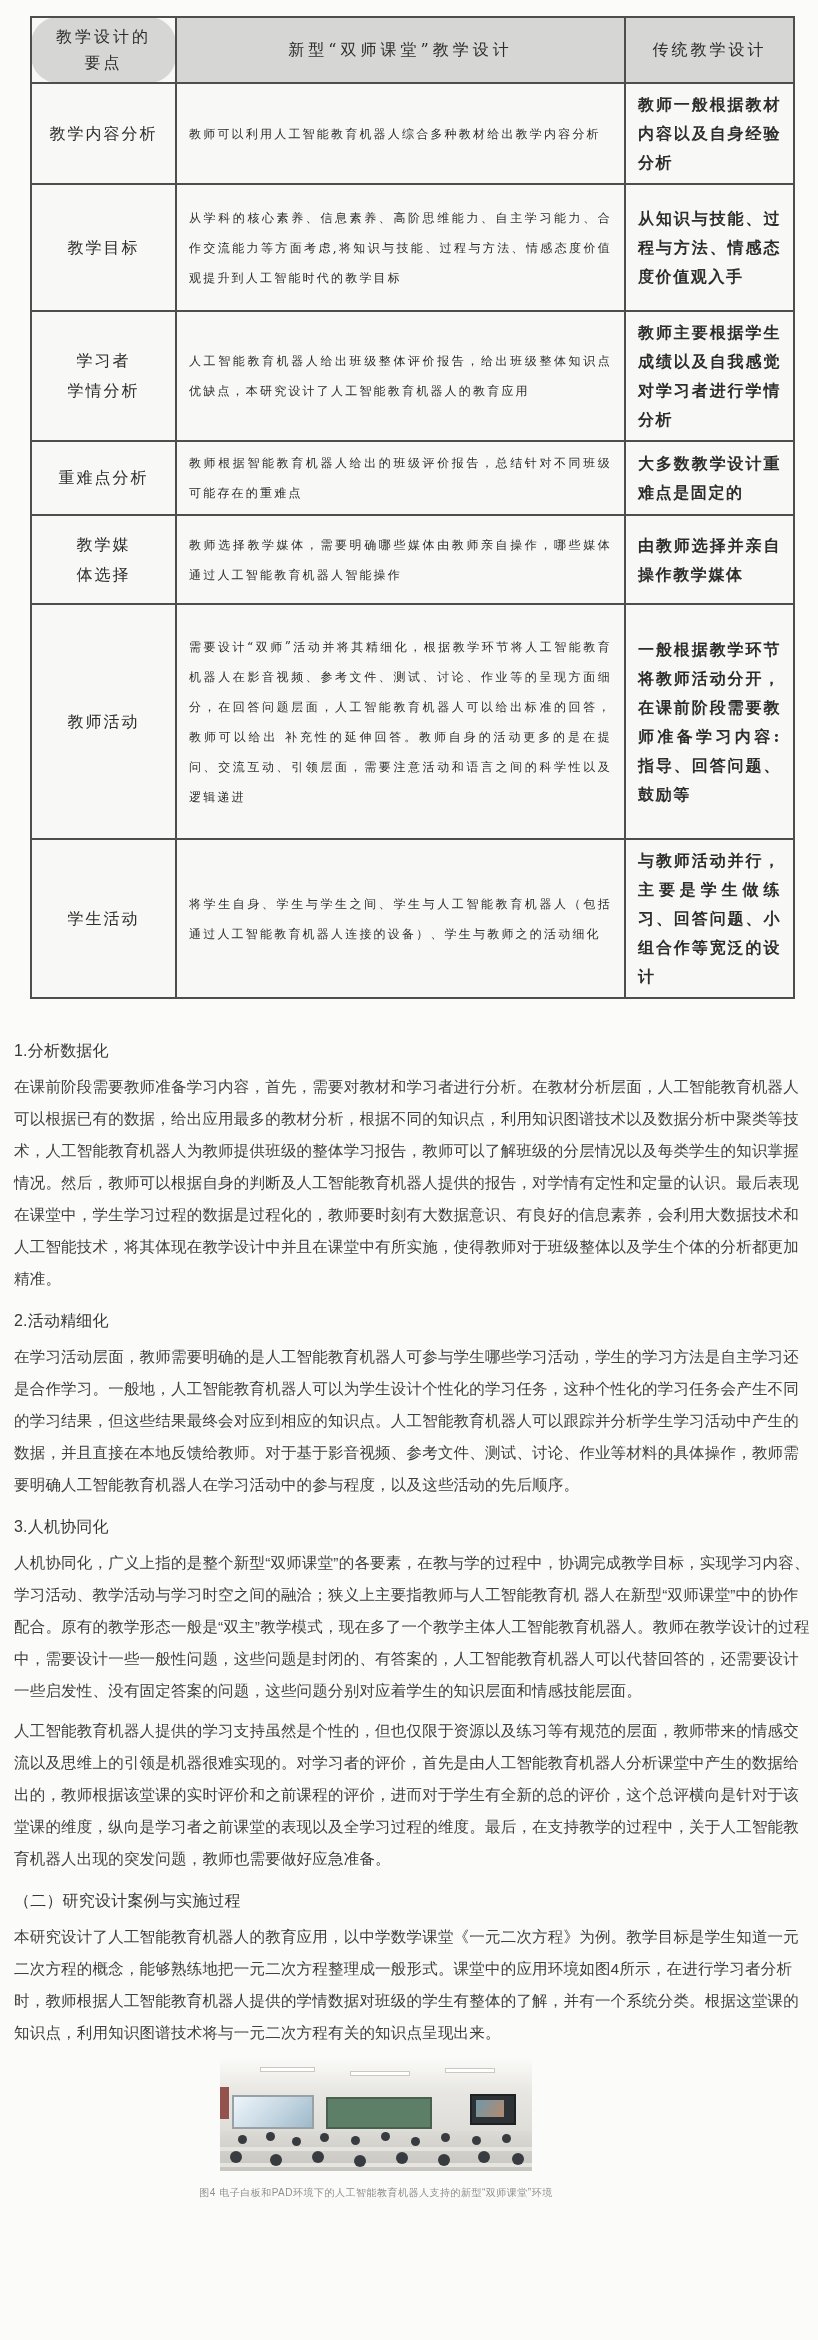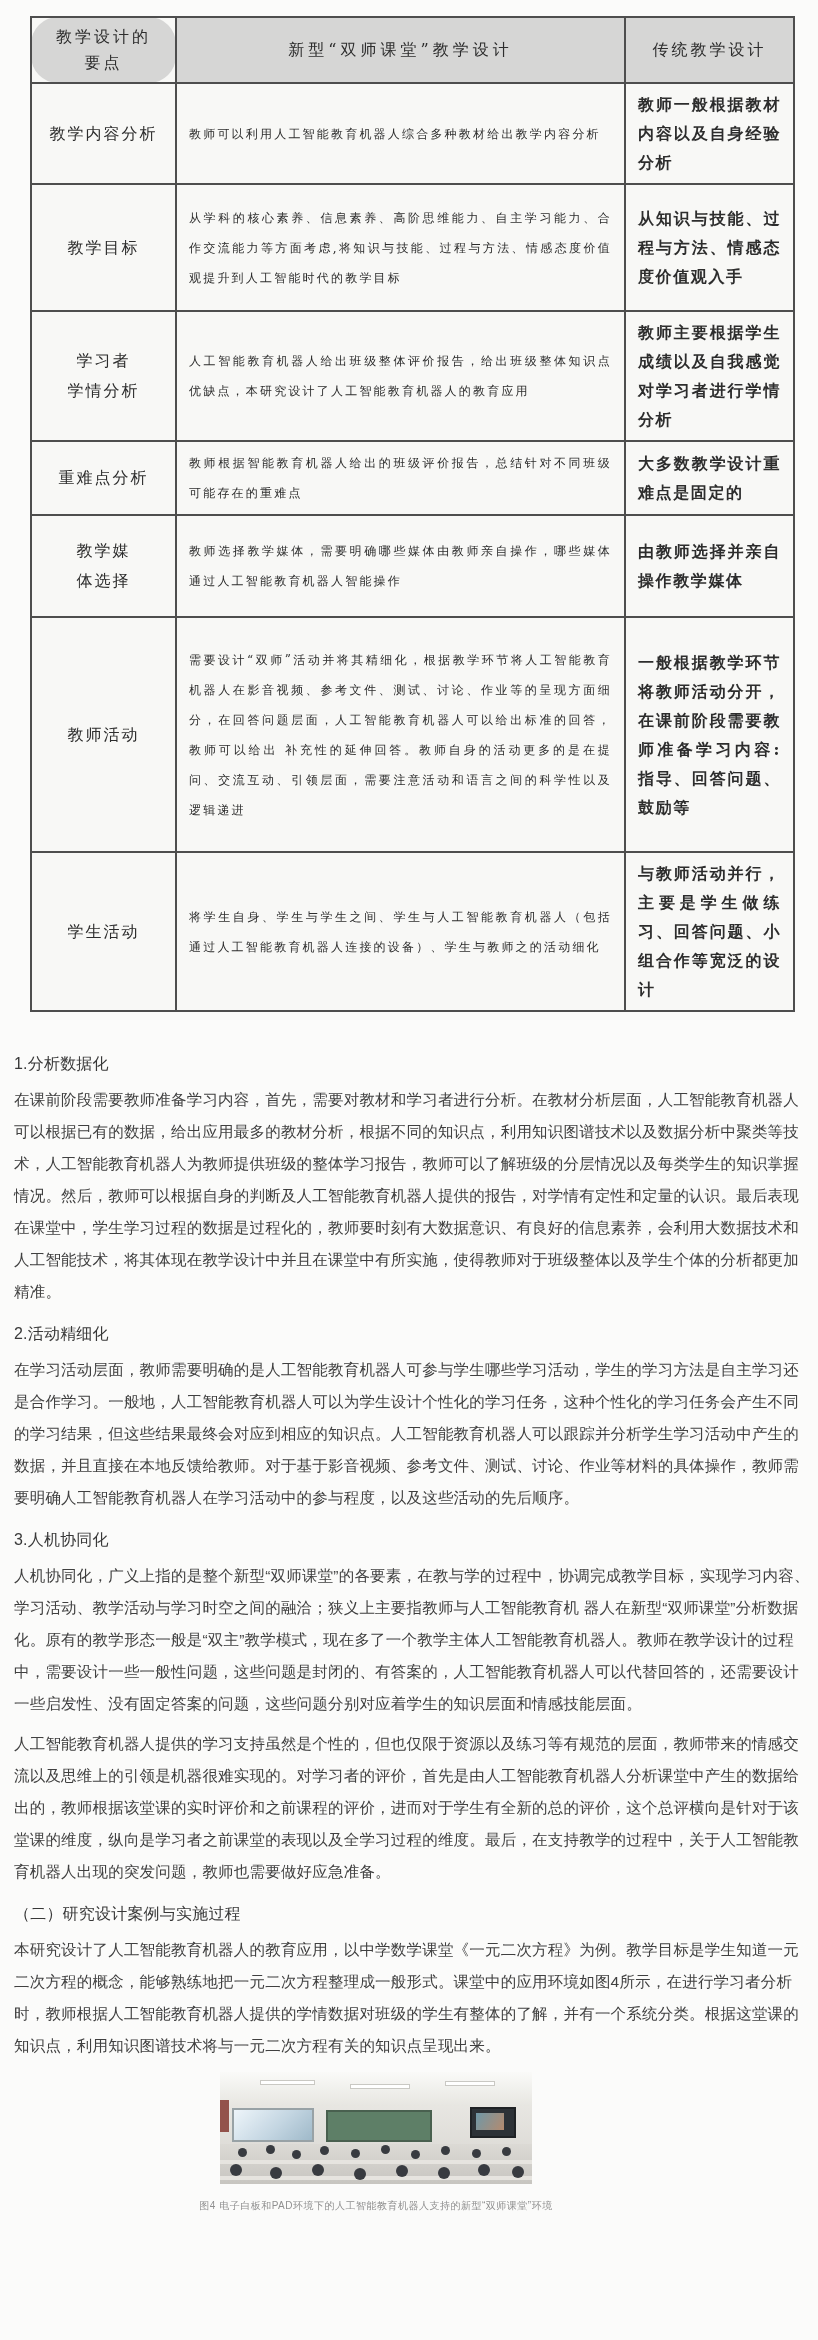--- a/index.html
+++ b/index.html
@@ -119,21 +119,21 @@
       <td class="cell-point">学习者
 学情分析</td>
       <td class="cell-new">人工智能教育机器人给出班级整体评价报告，给出班级整体知识点优缺点，本研究设计了人工智能教育机器人的教育应用</td>
       <td class="cell-trad">教师主要根据学生成绩以及自我感觉对学习者进行学情分析</td>
     </tr>
     <tr style="height:62px">
       <td class="cell-point">重难点分析</td>
       <td class="cell-new">教师根据智能教育机器人给出的班级评价报告，总结针对不同班级可能存在的重难点</td>
       <td class="cell-trad">大多数教学设计重难点是固定的</td>
     </tr>
-    <tr style="height:102px">
+    <tr style="height:89px">
       <td class="cell-point">教学媒
 体选择</td>
       <td class="cell-new">教师选择教学媒体，需要明确哪些媒体由教师亲自操作，哪些媒体通过人工智能教育机器人智能操作</td>
       <td class="cell-trad">由教师选择并亲自操作教学媒体</td>
     </tr>
     <tr style="height:235px">
       <td class="cell-point">教师活动</td>
       <td class="cell-new">需要设计“双师”活动并将其精细化，根据教学环节将人工智能教育机器人在影音视频、参考文件、测试、讨论、作业等的呈现方面细分，在回答问题层面，人工智能教育机器人可以给出标准的回答，教师可以给出 补充性的延伸回答。教师自身的活动更多的是在提问、交流互动、引领层面，需要注意活动和语言之间的科学性以及逻辑递进</td>
       <td class="cell-trad">一般根据教学环节将教师活动分开，在课前阶段需要教师准备学习内容:指导、回答问题、鼓励等</td>
     </tr>
@@ -146,21 +146,21 @@
     </table>
 
   <div class="content">
     <div class="sec-heading">1.分析数据化</div>
     <p>在课前阶段需要教师准备学习内容，首先，需要对教材和学习者进行分析。在教材分析层面，人工智能教育机器人可以根据已有的数据，给出应用最多的教材分析，根据不同的知识点，利用知识图谱技术以及数据分析中聚类等技术，人工智能教育机器人为教师提供班级的整体学习报告，教师可以了解班级的分层情况以及每类学生的知识掌握情况。然后，教师可以根据自身的判断及人工智能教育机器人提供的报告，对学情有定性和定量的认识。最后表现在课堂中，学生学习过程的数据是过程化的，教师要时刻有大数据意识、有良好的信息素养，会利用大数据技术和人工智能技术，将其体现在教学设计中并且在课堂中有所实施，使得教师对于班级整体以及学生个体的分析都更加精准。</p>
 
     <div class="sec-heading">2.活动精细化</div>
     <p>在学习活动层面，教师需要明确的是人工智能教育机器人可参与学生哪些学习活动，学生的学习方法是自主学习还是合作学习。一般地，人工智能教育机器人可以为学生设计个性化的学习任务，这种个性化的学习任务会产生不同的学习结果，但这些结果最终会对应到相应的知识点。人工智能教育机器人可以跟踪并分析学生学习活动中产生的数据，并且直接在本地反馈给教师。对于基于影音视频、参考文件、测试、讨论、作业等材料的具体操作，教师需要明确人工智能教育机器人在学习活动中的参与程度，以及这些活动的先后顺序。</p>
 
     <div class="sec-heading">3.人机协同化</div>
-    <p>人机协同化，广义上指的是整个新型“双师课堂”的各要素，在教与学的过程中，协调完成教学目标，实现学习内容、学习活动、教学活动与学习时空之间的融洽；狭义上主要指教师与人工智能教育机 器人在新型“双师课堂”分析数据化。原有的教学形态一般是“双主”教学模式，现在多了一个教学主体人工智能教育机器人。教师在教学设计的过程中，需要设计一些一般性问题，这些问题是封闭的、有答案的，人工智能教育机器人可以代替回答的，还需要设计一些启发性、没有固定答案的问题，这些问题分别对应着学生的知识层面和情感技能层面。</p>
+    <p>人机协同化，广义上指的是整个新型“双师课堂”的各要素，在教与学的过程中，协调完成教学目标，实现学习内容、学习活动、教学活动与学习时空之间的融洽；狭义上主要指教师与人工智能教育机 器人在新型“双师课堂”中的协作配合。原有的教学形态一般是“双主”教学模式，现在多了一个教学主体人工智能教育机器人。教师在教学设计的过程中，需要设计一些一般性问题，这些问题是封闭的、有答案的，人工智能教育机器人可以代替回答的，还需要设计一些启发性、没有固定答案的问题，这些问题分别对应着学生的知识层面和情感技能层面。</p>
     <p>人工智能教育机器人提供的学习支持虽然是个性的，但也仅限于资源以及练习等有规范的层面，教师带来的情感交流以及思维上的引领是机器很难实现的。对学习者的评价，首先是由人工智能教育机器人分析课堂中产生的数据给出的，教师根据该堂课的实时评价和之前课程的评价，进而对于学生有全新的总的评价，这个总评横向是针对于该堂课的维度，纵向是学习者之前课堂的表现以及全学习过程的维度。最后，在支持教学的过程中，关于人工智能教育机器人出现的突发问题，教师也需要做好应急准备。</p>
 
     <div class="sec-heading">（二）研究设计案例与实施过程</div>
     <p>本研究设计了人工智能教育机器人的教育应用，以中学数学课堂《一元二次方程》为例。教学目标是学生知道一元二次方程的概念，能够熟练地把一元二次方程整理成一般形式。课堂中的应用环境如图4所示，在进行学习者分析时，教师根据人工智能教育机器人提供的学情数据对班级的学生有整体的了解，并有一个系统分类。根据这堂课的知识点，利用知识图谱技术将与一元二次方程有关的知识点呈现出来。</p>
   </div>
 
   <div class="figure">
     <div class="photo">
       <div class="ceiling"></div>
       <div class="lamp" style="left:40px; top:8px; width:55px;"></div>

